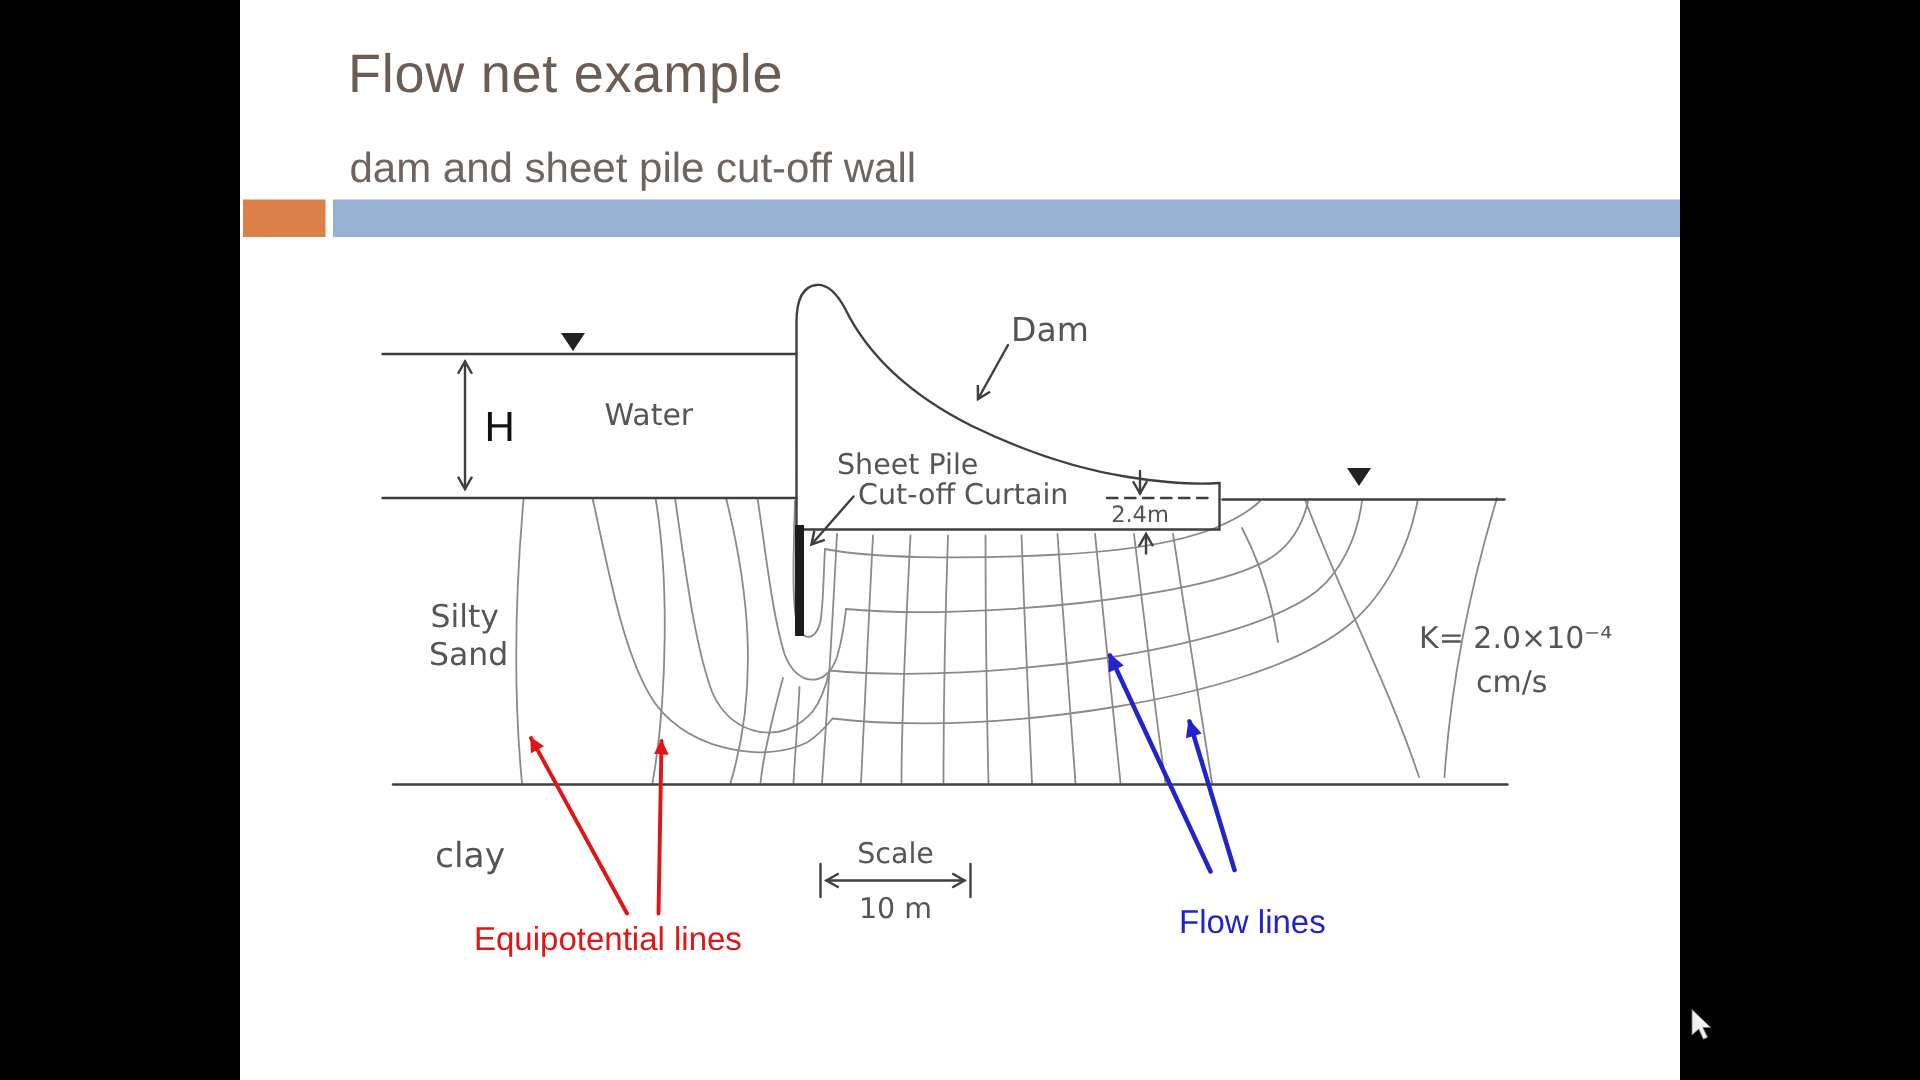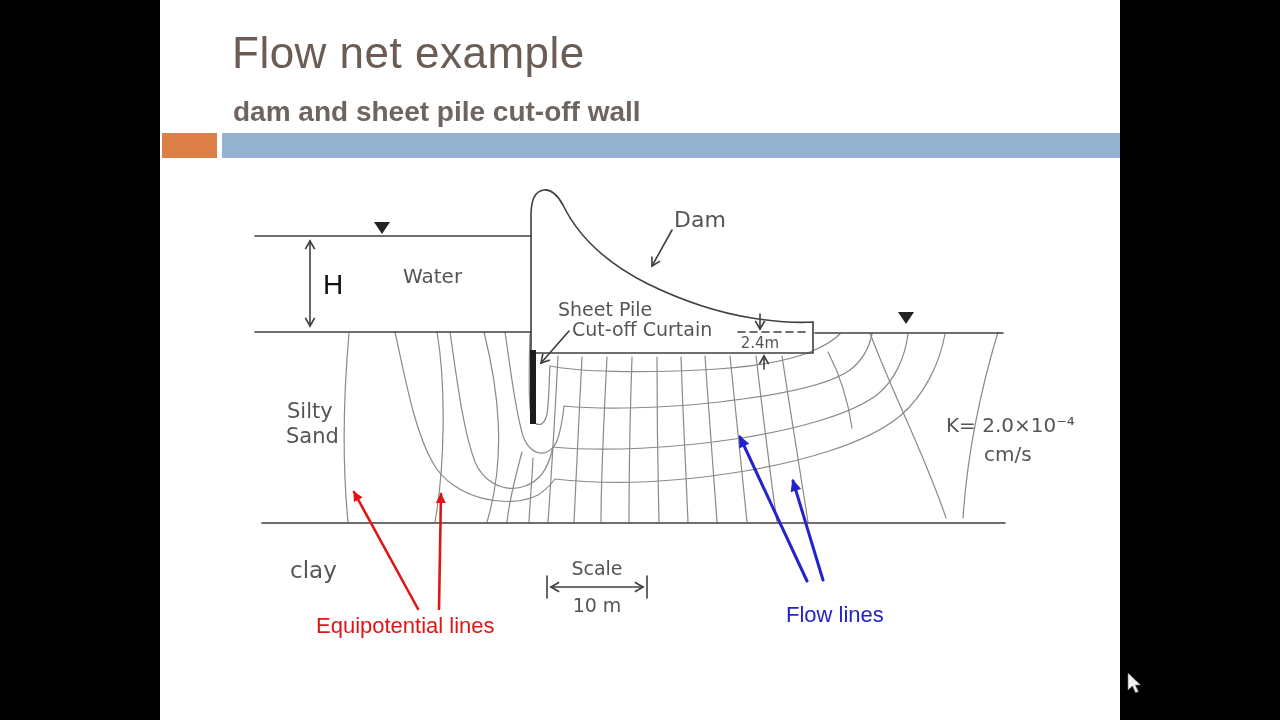--- a/index.html
+++ b/index.html
@@ -8,24 +8,24 @@
     --title_color:#6b5d54; --subtitle_color:#6e6560;
     --ink_dark:#3f3f3f; --ink_light:#8a8a8a; --hand_text:#555555;
   }
   html,body{margin:0;padding:0;background:#000;}
   .stage{position:relative;width:1280px;height:720px;background:#000;overflow:hidden;
          font-family:"Liberation Sans",sans-serif;}
   .letterbox{position:absolute;top:0;height:720px;background:#000;}
   .letterbox.left{left:0;width:160px;}
   .letterbox.right{left:1120px;width:160px;}
   .slide{position:absolute;left:160px;top:0;width:960px;height:720px;background:#ffffff;}
-  .slide-title{position:absolute;left:72px;top:28px;font-size:44px;letter-spacing:.5px;
+  .slide-title{position:absolute;left:72px;top:28px;font-size:36px;letter-spacing:.5px;
                color:var(--title_color);text-align:center;}
   .slide-subtitle{position:absolute;left:73px;top:96px;font-size:28px;
-                  color:var(--subtitle_color);font-weight:bold;}
+                  color:var(--subtitle_color);}
   .bar{position:absolute;top:133px;height:25px;}
   .bar.orange{left:2px;width:55px;background:var(--accent_orange);}
   .bar.blue{left:62px;width:898px;background:var(--accent_blue);}
   svg.diagram{position:absolute;left:0;top:0;}
   .dark{stroke:var(--ink_dark);stroke-width:1.6;fill:none;stroke-linecap:round;}
   .light{stroke:var(--ink_light);stroke-width:1.2;fill:none;stroke-linecap:round;}
   .hand{font-family:"DejaVu Sans",sans-serif;fill:var(--hand_text);}
   .typed{font-family:"Liberation Sans",sans-serif;}
   .red-ann{stroke:var(--annotation_red);stroke-width:2.6;stroke-linecap:round;}
   .blue-ann{stroke:var(--annotation_blue);stroke-width:3;stroke-linecap:round;}

